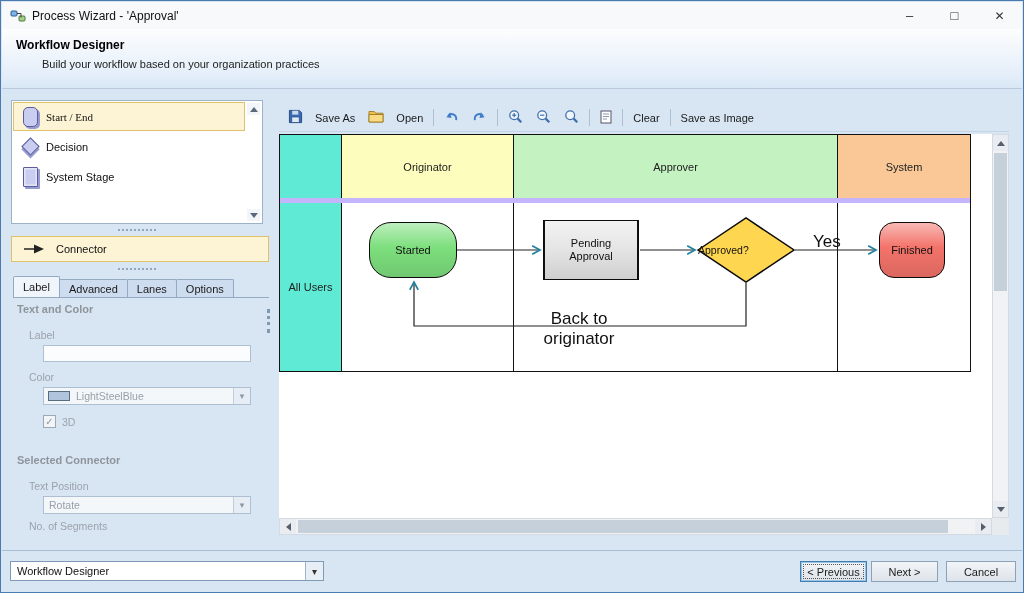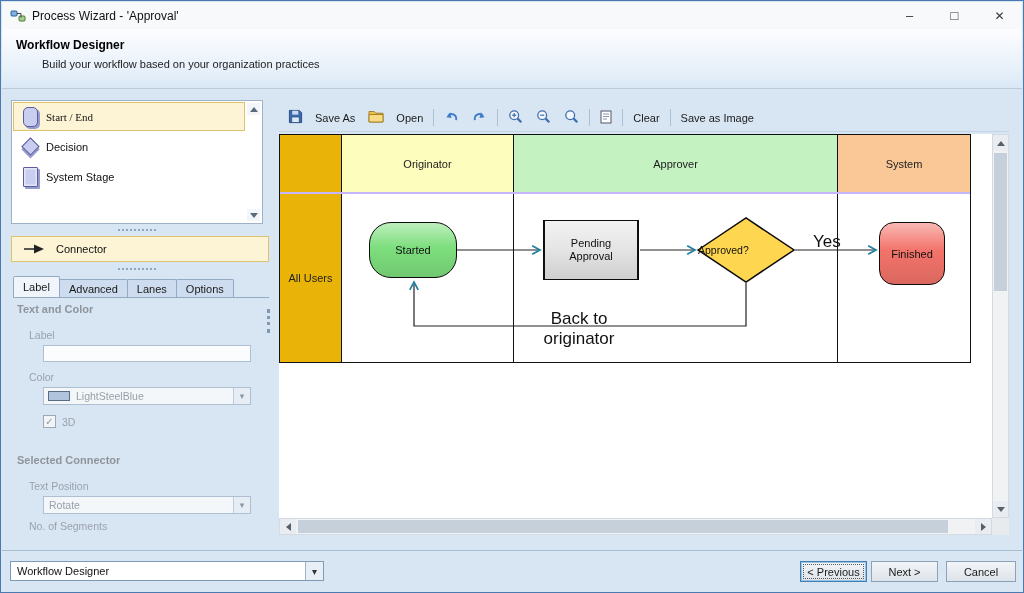--- a/index.html
+++ b/index.html
@@ -73,36 +73,36 @@
 
   
   .toolbar { position:absolute; left:278px; top:103px; width:730px; height:28px; display:flex; align-items:center; gap:7px; padding-left:6px; border-bottom:1px solid #c5d4e4; }
   .tb-item { display:flex; align-items:center; gap:12px; font-size:11px; color:#1a1a1a; padding:2px 3px; }
   .tb-sep { width:1px; height:17px; background:#aebfd2; }
 
   
   .canvas { position:absolute; left:278px; top:133px; width:713px; height:384px; background:#fff; overflow:hidden; }
   .swimtable { position:absolute; left:0; top:0; width:692px; border:1px solid #111; }
   .sw-row { display:flex; }
-  .sw-hrow { height:59px; border-bottom:2px solid #c4b5fd;justify-content:space-between; }
+  .sw-hrow { height:68px; border-bottom:5px solid #c4b5fd;justify-content:space-between; }
   .sw-brow { height:168px; }
   .sw-cell { border-right:1px solid #111; display:flex; align-items:center; justify-content:center; font-size:11px; color:#222; }
   .sw-cell:last-child { border-right:none; }
-  .c-corner { width:62px; background:#eab308; }
+  .c-corner { width:62px; background:#5eead4; }
   .c-orig { width:172px; } .c-appr { width:324px; } .c-sys { width:132px; }
   .c-body { background:#fff; }
 
   .connector-svg { position:absolute; left:0; top:0; pointer-events:none; }
 
   .node { position:absolute; border:1.5px solid #0c0c0c; display:flex; align-items:center; justify-content:center; text-align:center; font-size:11px; color:#111;
     background-image:linear-gradient(180deg, rgba(255,255,255,0.5) 0%, rgba(255,255,255,0) 45%, rgba(0,0,0,0.10) 100%); }
   .node-started  { left:90px; top:88px; width:88px; height:56px; border-radius:22px; }
   .node-pending  { left:264px; top:86px; width:96px; height:60px; box-shadow:inset 8px 0 0 -7px #111, inset -8px 0 0 -7px #111; }
   .node-pending .node-text { width:68px; line-height:1.2; }
-  .node-finished { left:600px; top:88px; width:66px; height:63px; border-radius:15px; }
+  .node-finished { left:600px; top:88px; width:66px; height:56px; border-radius:15px; }
   .diamond-label { position:absolute; left:419px; top:110px; width:96px; text-align:left; font-size:10.5px; color:#111; }
   .edge-label { position:absolute; font-size:17px; color:#111; }
   .label-yes  { left:534px; top:98px; }
   .label-back { left:250px; top:175px; width:100px; text-align:center; }
 
   
   .vscroll { position:absolute; left:991px; top:133px; width:17px; height:384px; background:#f0f2f4; border:1px solid #d3dae1; }
   .hscroll { position:absolute; left:278px; top:517px; width:713px; height:17px; background:#f0f2f4; border:1px solid #d3dae1; }
   .sb-corner { position:absolute; left:991px; top:517px; width:17px; height:17px; background:#e8ebee; }
   .sb-btn { position:absolute; background:#e9edf1; display:flex; align-items:center; justify-content:center; }

